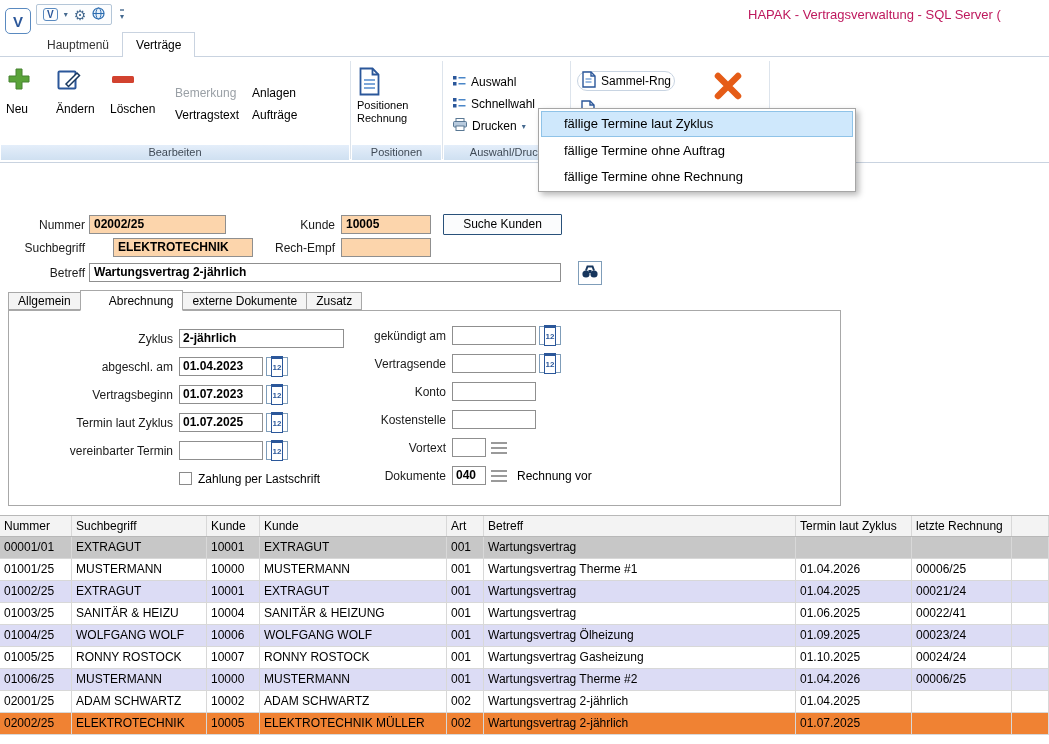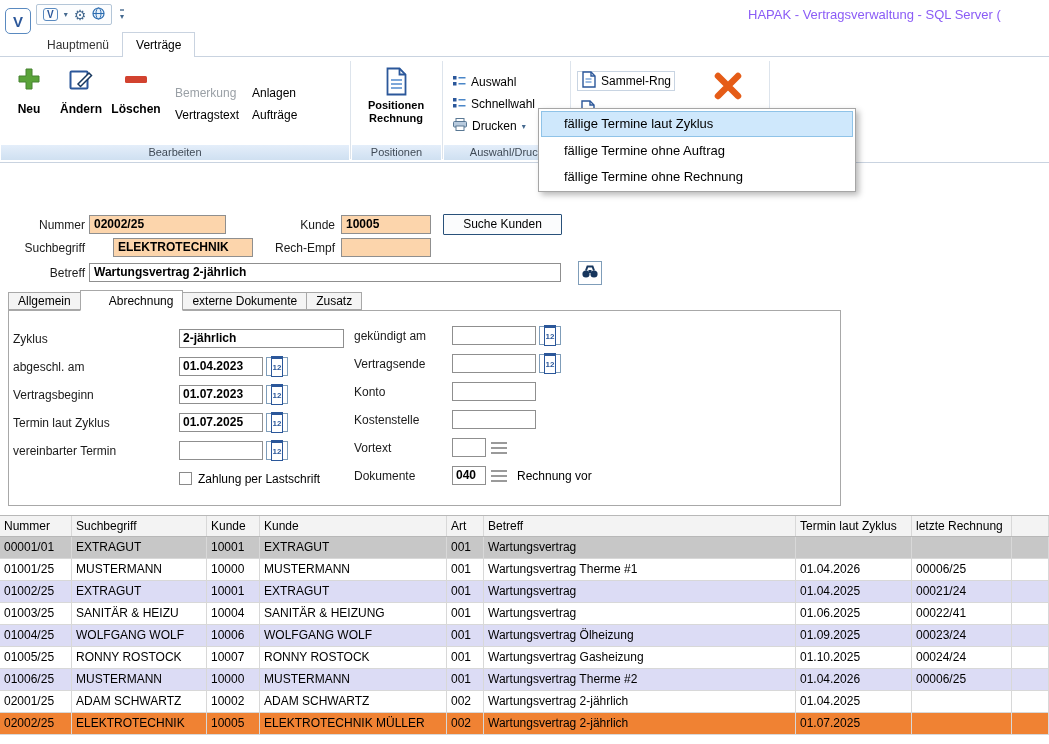--- a/index.html
+++ b/index.html
@@ -20,45 +20,45 @@
     position: absolute; left: 36px; top: 4px; height: 21px;
     border: 1px solid #b4c6d8; background: #fcfdfe; border-radius: 2px;
     display: flex; align-items: center; gap: 6px; padding: 0 6px;
   }
   .qat-v { font-weight: bold; color: #2b579a; border: 1px solid #5a8ac0; border-radius: 3px; font-size: 10px; line-height: 11px; padding: 0 3px; }
   .caret { font-size: 8px; color: #44698f; }
   .gear { font-size: 14px; color: #44698f; line-height: 14px; }
   .qat-more { position: absolute; left: 120px; top: 9px; font-size: 8px; color: #44698f; border-top: 2px solid #7f97b0; padding-top: 1px; }
   .title-text {
     position: absolute; left: 748px; top: 7px; width: 301px; white-space: nowrap;
-    overflow: hidden; color: #8b5cf6; font-size: 13px;
+    overflow: hidden; color: #be185d; font-size: 13px;
   }
   
   #ribbon-tabs { position: absolute; top: 32px; left: 34px; height: 25px; display: flex; align-items: flex-end; }
   .rtab { height: 23px; line-height: 23px; padding: 0 13px; color: #333; background: #fff; }
   .rtab.active { height: 25px; line-height: 24px; border: 1px solid #c9d3e0; border-bottom: none; color: #000; position: relative; z-index: 3; }
   
   #ribbon {
     position: absolute; top: 56px; left: 0; width: 1049px; height: 107px;
     background: #fff; border-top: 1px solid #c9d3e0; border-bottom: 1px solid #c9d3e0;
   }
   .gsep { position: absolute; top: 4px; bottom: 3px; width: 1px; background: #dde4ec; }
   .gstrip {
     position: absolute; bottom: 2px; height: 15px; line-height: 15px;
     background: linear-gradient(#e4eefa, #cfe0f1); color: #3f4a56;
     font-size: 11px; text-align: center; overflow: hidden; white-space: nowrap;
   }
-  .bigbtn { position: absolute; top: 9px; text-align: center; cursor: default; font-weight: bold; }
+  .bigbtn { position: absolute; top: 9px; cursor: default; }
   .bicon { display: block; height: 32px; }
   .blabel { display: block; margin-top: 4px; font-size: 12px; }
   .blabel2 { display: block; font-size: 11px; line-height: 13px; }
   .smallbtn { position: absolute; height: 17px; line-height: 17px; font-size: 12px; white-space: nowrap; }
   .smallbtn.disabled { color: #9aa0a6; }
   .rowbtn { position: absolute; height: 20px; display: flex; align-items: center; gap: 5px; white-space: nowrap; padding: 0 3px; }
-  .rowbtn.boxed { border: 1px solid #c8d4e2; border-radius: 0; }
+  .rowbtn.boxed { border: 1px solid #c8d4e2; border-radius: 10px; }
   .xbtn { position: absolute; }
   
   #context-menu {
     position: absolute; left: 538px; top: 108px; width: 318px; z-index: 10;
     background: #fff; border: 1px solid #a6a6a6; box-shadow: 3px 3px 6px rgba(0,0,0,.28);
     padding: 2px;
   }
   .menu-item { height: 26px; line-height: 26px; padding-left: 22px; font-size: 13px; border: 1px solid transparent; }
   .menu-item.hl { background: #cfe8fc; border: 1px solid #8fc3e8; line-height: 24px; }
   
@@ -74,21 +74,21 @@
     border: 1px solid #29517a; background: #fbfcfd; border-radius: 1px;
   }
   .ibtn { position: absolute; border: 1px solid #7f9db9; background: #fff; display: flex; align-items: center; justify-content: center; }
   
   #dtabs { position: absolute; left: 8px; top: 290px; height: 21px; display: flex; align-items: flex-start; }
   .dtab { position: relative; top: 2px; height: 18px; line-height: 17px; padding: 0 9px; background: #f4f4f4; border: 1px solid #a8a8a8; margin-right: -1px; }
   .dtab.active { top: 0; height: 21px; line-height: 20px; background: #fff; border-bottom: 1px solid #fff; z-index: 3; padding-left: 28px; }
   #panel { position: absolute; left: 8px; top: 310px; width: 833px; height: 196px; border: 1px solid #a8a8a8; background: #fff; }
   .pcol { position: absolute; }
   .prow { display: flex; align-items: center; height: 19px; margin-bottom: 9px; }
-  .plabel { text-align: left; margin-right: 6px; color: #1a1a1a; white-space: nowrap; }
+  .plabel { text-align: right; margin-right: 6px; color: #1a1a1a; white-space: nowrap; }
   .pcol-left .plabel { width: 160px; }
   .pcol-right .plabel { width: 92px; }
   .pfield { height: 19px; line-height: 17px; border: 1px solid #8f8f8f; background: #fff; padding: 0 3px; white-space: nowrap; overflow: hidden; }
   .calbtn { width: 22px; height: 19px; margin-left: 3px; border: 1px solid #7f9db9; background: #fff; display: inline-flex; align-items: center; justify-content: center; }
   .calico { font-size: 8px; font-weight: bold; color: #2b579a; border: 1px solid #2b579a; border-top: 3px solid #2b579a; line-height: 9px; padding: 4px 1px; background: #fff; }
   .lines-ico { display: inline-block; width: 16px; height: 12px; margin-left: 5px; border-top: 2px solid #9a9a9a; border-bottom: 2px solid #9a9a9a; position: relative; }
   .lines-ico::after { content: ""; position: absolute; left: 0; right: 0; top: 3px; height: 2px; background: #9a9a9a; }
   .cb { width: 13px; height: 13px; border: 1px solid #8a8a8a; background: #fff; margin-right: 6px; }
   .suffix { margin-left: 10px; }
   

